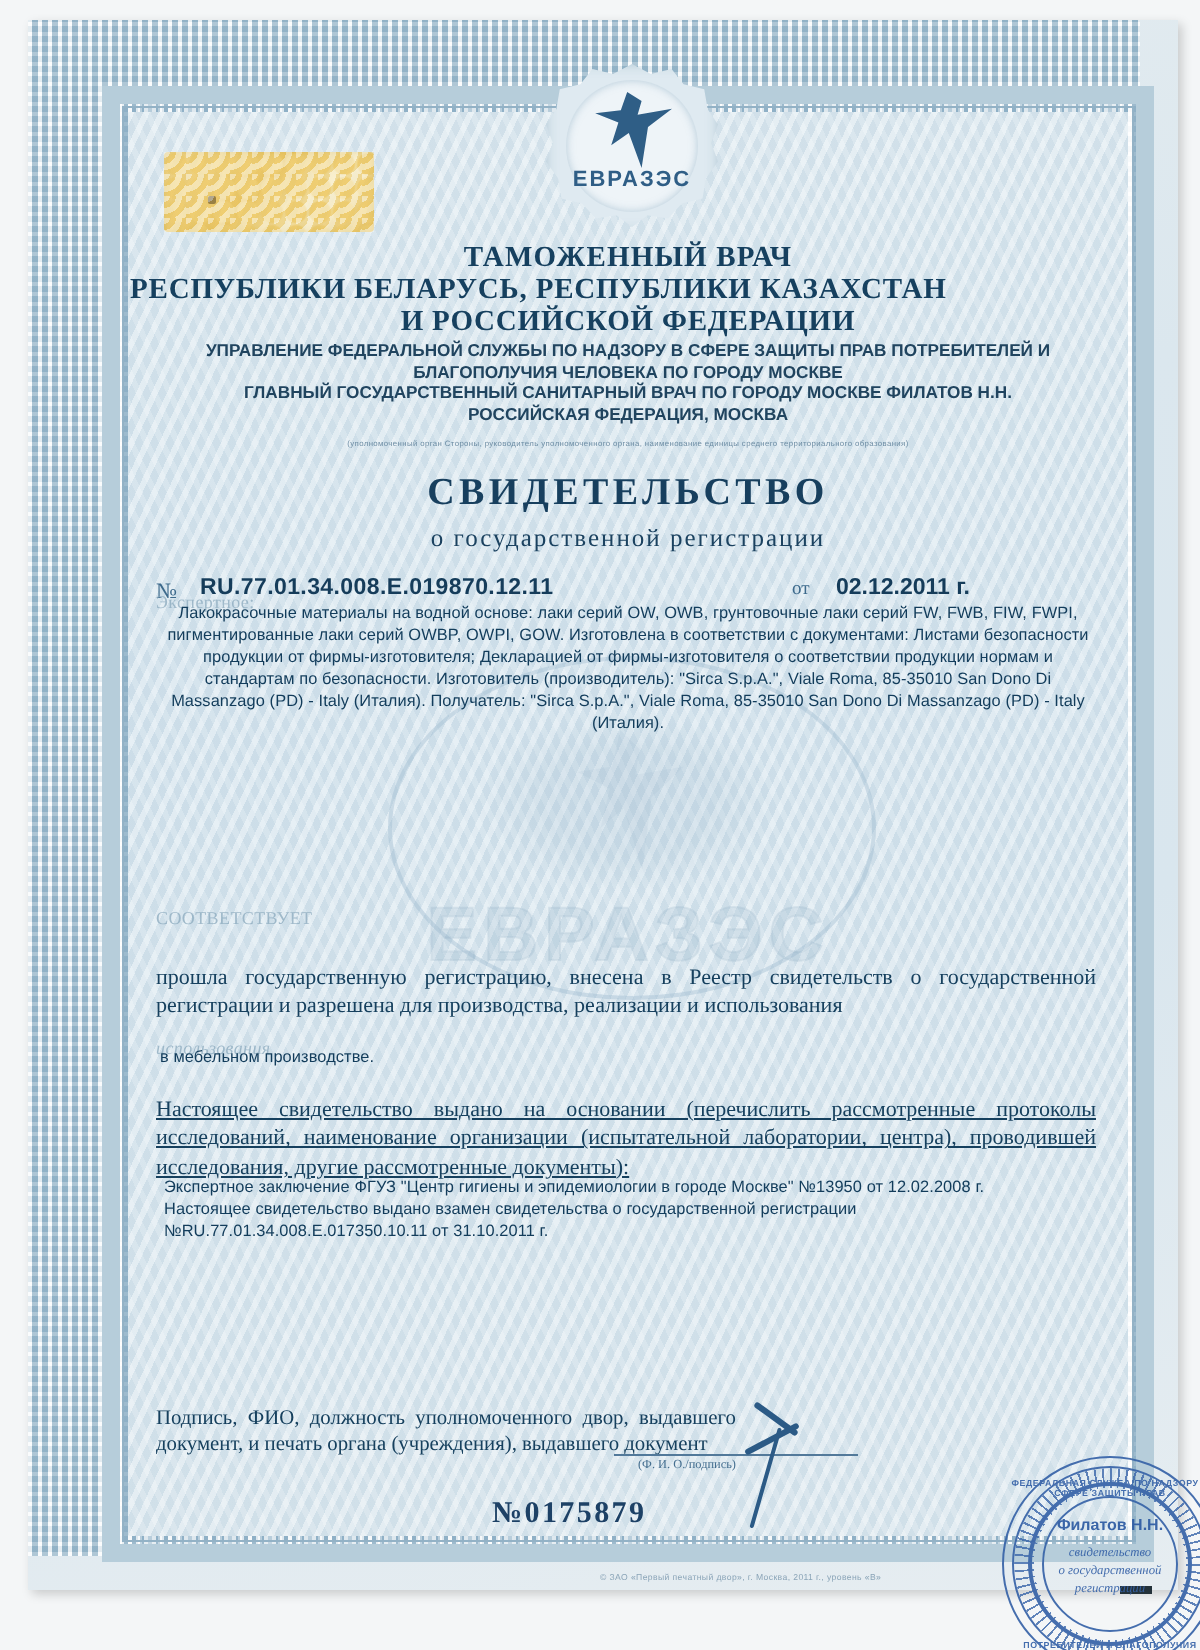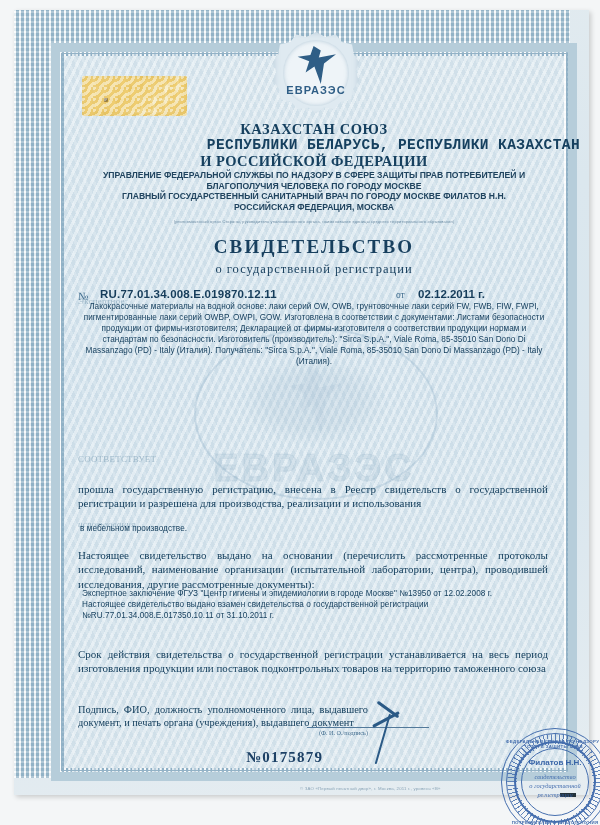--- a/index.html
+++ b/index.html
@@ -135,22 +135,22 @@
   
   .content{position:absolute;left:50px;top:46px;width:500px;height:712px;z-index:7;}
   .t{position:absolute;color:#1b3c58;}
   .serif{font-family:"Liberation Serif", serif;}
 
   .h1{
     left:0;top:65px;width:500px;text-align:center;
     font-size:14.5px;font-weight:bold;letter-spacing:.6px;color:#16405f;
   }
   .h2{
-    left:16px;top:81px;width:500px;text-align:right;
-    font-size:14.5px;font-weight:bold;letter-spacing:.4px;color:#16405f;font-family:Liberation Mono, monospace;
+    left:1px;top:81px;width:500px;text-align:left;
+    font-size:14.5px;font-weight:bold;letter-spacing:.4px;color:#16405f;
   }
   .h3{
     left:0;top:97px;width:500px;text-align:center;
     font-size:14.5px;font-weight:bold;letter-spacing:.4px;color:#16405f;
   }
   .sub{
     left:2px;width:496px;text-align:center;
     font-size:8.6px;font-weight:bold;line-height:10.6px;color:#20445f;
   }
   .sub1{top:114px;}
@@ -191,21 +191,21 @@
   .blk-product{left:16px;top:246px;width:468px;text-align:center;}
   .blk-requirements{left:16px;top:401px;width:466px;}
   .blk-usage{left:16px;top:468px;width:400px;}
   .blk-expert{left:18px;top:533px;width:464px;}
 
   .body-serif{
     font-family:"Liberation Serif", serif;
     font-size:11px;line-height:14.4px;color:#16405e;text-align:justify;
   }
   .blk-registered{left:14px;top:426px;width:470px;}
-  .blk-issued{left:14px;top:492px;width:470px;}
+  .blk-issued{left:14px;top:492px;width:470px;text-decoration:underline;}
   .blk-validity{left:14px;top:591px;width:470px;}
   .blk-signature{left:14px;top:647px;width:290px;font-size:10.4px;line-height:13px;}
   .sig-rule{
     position:absolute;left:243px;top:671px;width:122px;border-bottom:1px solid #52799a;
   }
   .sig-cap{
     position:absolute;left:255px;top:673px;font-size:6.2px;color:#456f90;
     font-family:"Liberation Serif", serif;
   }
   .sig-mark{
@@ -300,21 +300,21 @@
       <div class="bird"></div>
       <div class="ename">ЕВРАЗЭС</div>
     </div>
 
     <div class="holo">
       <div class="dot"></div>
     </div>
 
     <div class="content">
 
-      <div class="t h1 serif">КАЗАХСТАН СОЮЗ</div>
+      <div class="t h1 serif">ТАМОЖЕННЫЙ ВРАЧ</div>
       <div class="t h2 serif">РЕСПУБЛИКИ БЕЛАРУСЬ, РЕСПУБЛИКИ КАЗАХСТАН</div>
       <div class="t h3 serif">И РОССИЙСКОЙ ФЕДЕРАЦИИ</div>
       <div class="t sub sub1">УПРАВЛЕНИЕ ФЕДЕРАЛЬНОЙ СЛУЖБЫ ПО НАДЗОРУ В СФЕРЕ ЗАЩИТЫ ПРАВ ПОТРЕБИТЕЛЕЙ И БЛАГОПОЛУЧИЯ ЧЕЛОВЕКА ПО ГОРОДУ МОСКВЕ</div>
       <div class="t sub sub2">ГЛАВНЫЙ ГОСУДАРСТВЕННЫЙ САНИТАРНЫЙ ВРАЧ ПО ГОРОДУ МОСКВЕ ФИЛАТОВ Н.Н.</div>
       <div class="t sub sub3">РОССИЙСКАЯ ФЕДЕРАЦИЯ, МОСКВА</div>
       <div class="t caption cap1">(уполномоченный орган Стороны, руководитель уполномоченного органа, наименование единицы среднего территориального образования)</div>
 
       <div class="t title-main serif">СВИДЕТЕЛЬСТВО</div>
       <div class="t title-sub serif">о государственной регистрации</div>
 
@@ -335,23 +335,22 @@
       <div class="t lbl-faint lbl-ispolz serif">использования</div>
       <div class="t body-sans blk-usage">в мебельном производстве.</div>
 
       <div class="t body-serif blk-issued">Настоящее свидетельство выдано на основании (перечислить рассмотренные протоколы исследований, наименование организации (испытательной лаборатории, центра), проводившей исследования, другие рассмотренные документы):</div>
       <div class="t body-sans blk-expert">
         <div>Экспертное заключение ФГУЗ "Центр гигиены и эпидемиологии в городе Москве" №13950 от 12.02.2008 г.</div>
         <div>Настоящее свидетельство выдано взамен свидетельства о государственной регистрации</div>
         <div>№RU.77.01.34.008.Е.017350.10.11 от 31.10.2011 г.</div>
       </div>
 
-      <div class="t body-serif blk-validity">Срок действия свидетельства о государственной регистрации устанавливается на весь период изготовления продукции или поставок подконтрольных товаров на территорию таможенного союза</div>
-
-      <div class="t body-serif blk-signature">Подпись, ФИО, должность уполномоченного лица, выдавшего документ, и печать органа (учреждения), выдавшего документ</div>
+
+      <div class="t body-serif blk-signature">Подпись, ФИО, должность уполномоченного двор, выдавшего документ, и печать органа (учреждения), выдавшего документ</div>
 
       <div class="sig-rule"></div>
       <div class="sig-cap">(Ф. И. О./подпись)</div>
       <div class="sig-mark">
         <div class="sig-tail"></div>
       </div>
 
       <div class="serialno">№0175879</div>
 
       <div class="stamp">

